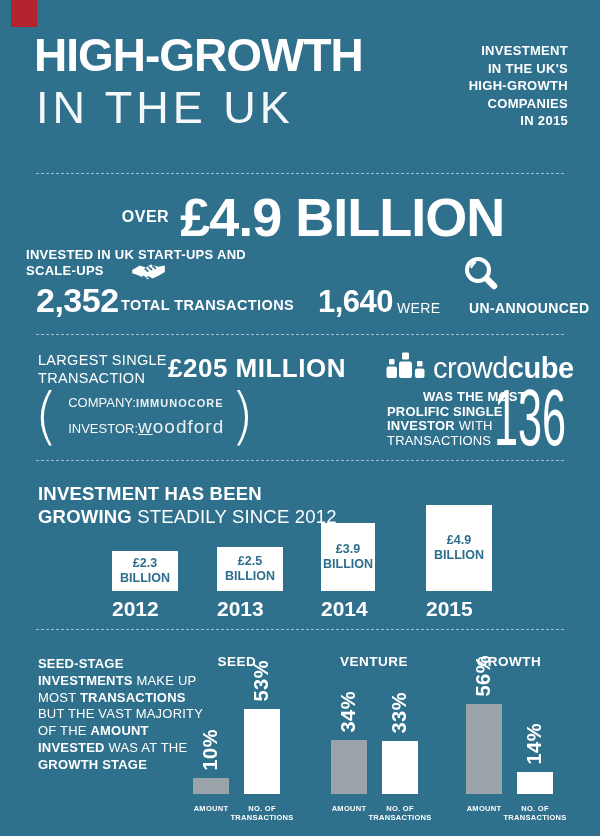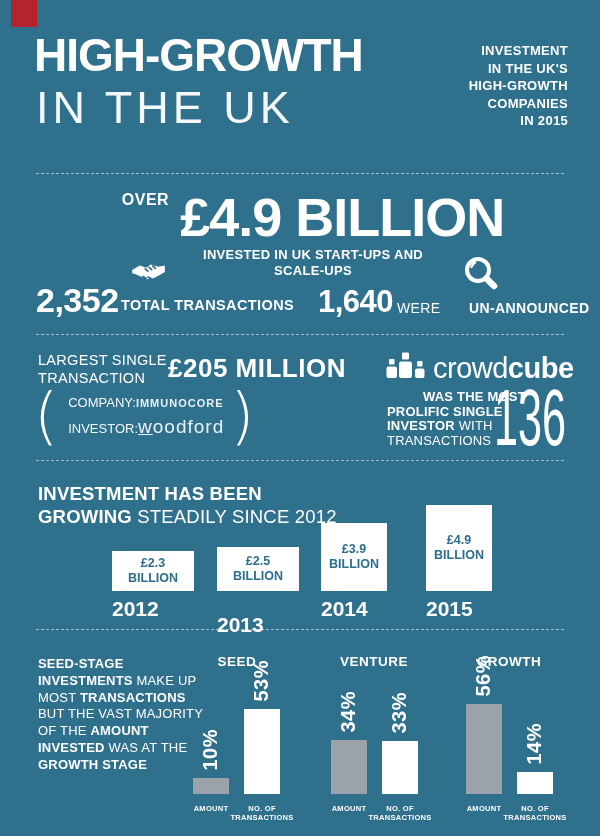--- a/index.html
+++ b/index.html
@@ -8,24 +8,24 @@
     background:#2f708d;color:#fff;
     font-family:"Liberation Sans",sans-serif;
   }
   .abs{position:absolute;}
   .divider{position:absolute;left:36px;width:528px;border-top:1px dashed rgba(255,255,255,0.55);height:0;}
   
   #main-title{left:34px;top:30px;font-size:46px;font-weight:800;letter-spacing:-1px;line-height:50px;}
   #main-title-line2{left:36px;top:84px;font-size:45px;font-weight:100;letter-spacing:4px;line-height:48px;color:rgba(255,255,255,0.95);}
   #header-subtitle{right:32px;top:42px;text-align:right;font-size:13px;font-weight:700;line-height:17.5px;letter-spacing:0.3px;}
   
-  #headline-row{left:0;right:0;top:191px;display:flex;justify-content:center;align-items:flex-start;padding-left:26px;}
+  #headline-row{left:0;right:0;top:191px;display:flex;justify-content:center;align-items:center;padding-left:26px;}
   #headline-over{font-size:16px;font-weight:700;margin-right:11px;letter-spacing:0.5px;}
   #headline-amount{font-size:54px;font-weight:800;letter-spacing:-1px;line-height:52px;}
-  #headline-desc{left:0;right:0;top:247px;text-align:center;padding-left:26px;font-size:13px;font-weight:700;line-height:16px;letter-spacing:0.3px;}
+  #headline-desc{left:0;right:0;top:247px;padding-left:26px;font-size:13px;font-weight:700;line-height:16px;letter-spacing:0.3px;}
   
   #handshake-wrap{left:130px;top:260px;}
   #magnifier-wrap{left:461px;top:254px;}
   #tt-value{left:36px;top:283px;font-size:34px;font-weight:800;line-height:34px;letter-spacing:-0.5px;}
   #tt-label{left:121px;top:297px;font-size:14.5px;font-weight:700;letter-spacing:0.4px;}
   #ua-value{left:318px;top:286px;font-size:31px;font-weight:800;line-height:31px;letter-spacing:-0.5px;}
   #ua-label{left:397px;top:300px;font-size:14px;letter-spacing:0.4px;}
   #ua-label .b{font-weight:700;margin-left:24px;}
   
   #lt-label{left:38px;top:352px;font-size:14.5px;font-weight:400;line-height:17.5px;letter-spacing:0.3px;}
@@ -160,31 +160,31 @@
 TRANSACTIONS</span></div>
   <div id="ti-count" class="abs">136</div>
   <div class="divider" style="top:460px;"></div>
 
   <div id="year-chart" class="abs">
     <div id="yc-title">
       <div class="b">INVESTMENT HAS BEEN</div>
       <div><span class="b">GROWING</span><span> STEADILY SINCE 2012</span></div>
     </div>
     <div id="year-bars">
-        <div class="year-bar" style="left: 112px; width: 82px; height: 40px;">
+        <div class="year-bar" style="left: 112px; width: 66px; height: 40px;">
           <div>£2.3</div>
           <div>BILLION</div>
         </div>
         <div class="year-label" style="left: 112px;">2012</div>
-        <div class="year-bar" style="left: 217px; width: 82px; height: 44px;">
+        <div class="year-bar" style="left: 217px; width: 66px; height: 44px;">
           <div>£2.5</div>
           <div>BILLION</div>
         </div>
-        <div class="year-label" style="left: 217px; margin-top: 16px;">2013</div>
-        <div class="year-bar" style="left: 321px; width: 66px; height: 68px;">
+        <div class="year-label" style="left: 217px;">2013</div>
+        <div class="year-bar" style="left: 321px; width: 54px; height: 68px;">
           <div>£3.9</div>
           <div>BILLION</div>
         </div>
         <div class="year-label" style="left: 321px;">2014</div>
         <div class="year-bar" style="left: 426px; width: 66px; height: 86px;">
           <div>£4.9</div>
           <div>BILLION</div>
         </div>
         <div class="year-label" style="left: 426px;">2015</div>
       </div>

